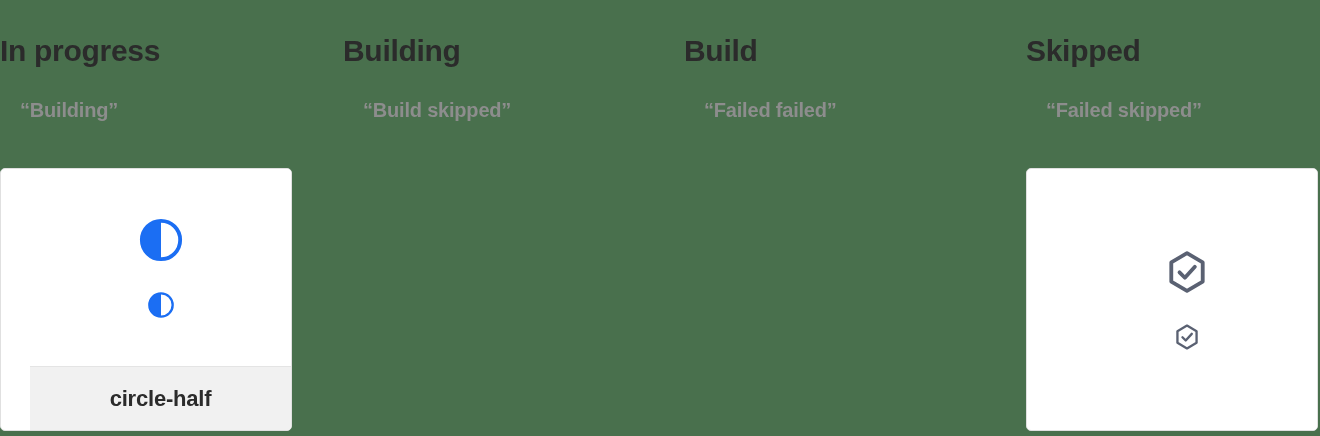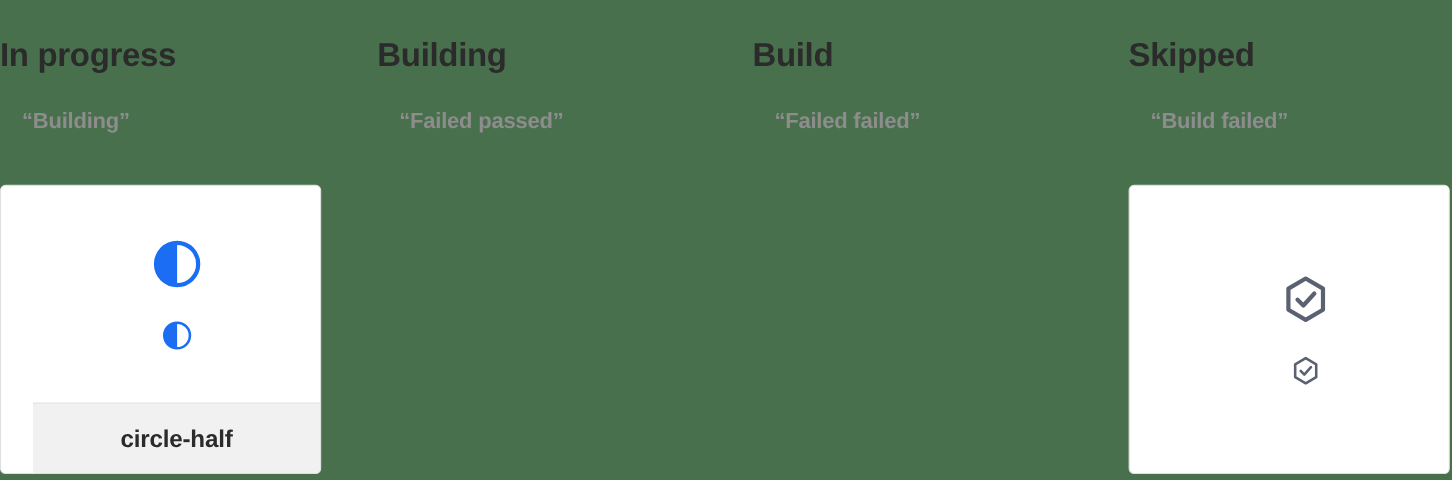--- a/index.html
+++ b/index.html
@@ -137,31 +137,31 @@
         </div>
       </div>
       <div class="card-footer">
         <span class="card-label">circle-half</span>
       </div>
     </div>
   </div>
 
   <div class="column col-1">
     <div class="heading">Building</div>
-    <div class="subtitle">“Failed passed”</div>
+    <div class="subtitle">“Build skipped”</div>
   </div>
 
   <div class="column col-2">
     <div class="heading">Build</div>
     <div class="subtitle">“Failed failed”</div>
   </div>
 
   <div class="column col-3">
     <div class="heading">Skipped</div>
-    <div class="subtitle">“Build failed”</div>
+    <div class="subtitle">“Failed skipped”</div>
     <div class="card">
       <div class="card-body">
         <div class="icon-slot-lg">
           <svg viewBox="0 0 24 24">
             <path d="M12 2.2 L20.2 7.0 L20.2 17.0 L12 21.8 L3.8 17.0 L3.8 7.0 Z" fill="none" stroke="#5a6172" stroke-width="2" stroke-linejoin="round"></path>
             <path d="M8.1 12.2 L10.9 15.0 L16.1 9.3" fill="none" stroke="#5a6172" stroke-width="2" stroke-linecap="round" stroke-linejoin="round"></path>
           </svg>
         </div>
         <div class="icon-slot-sm">
           <svg viewBox="0 0 24 24">

